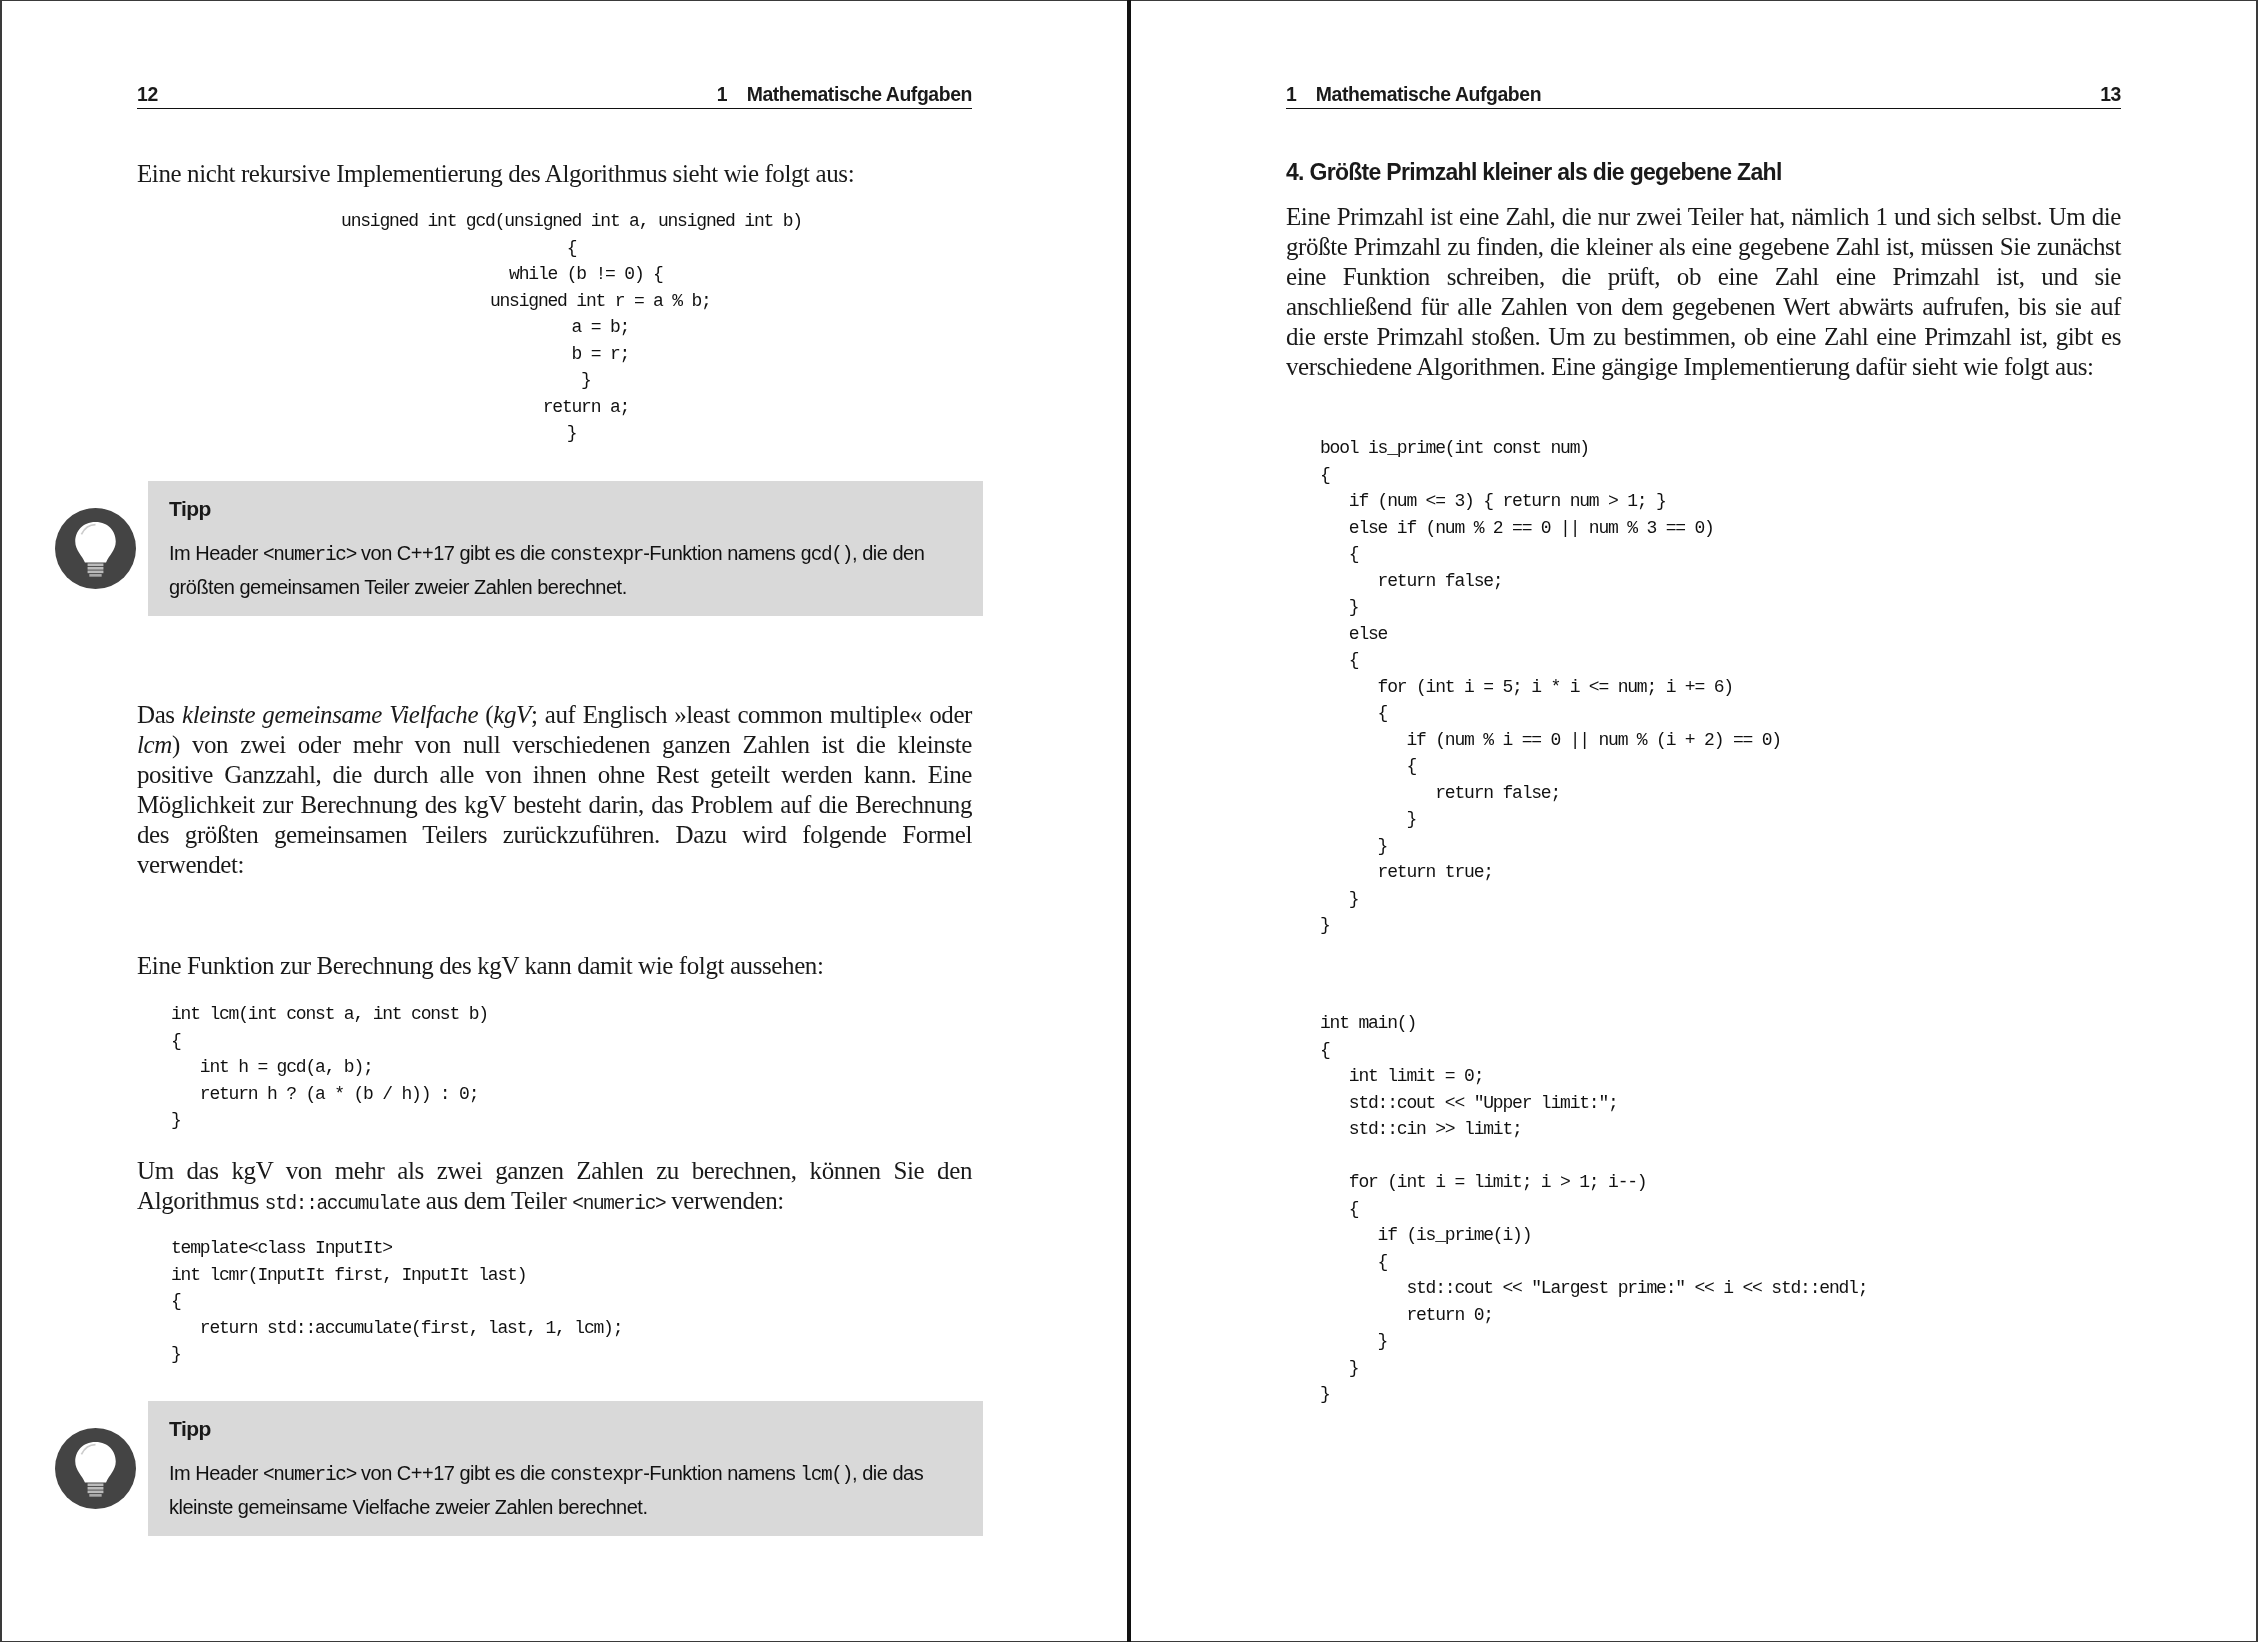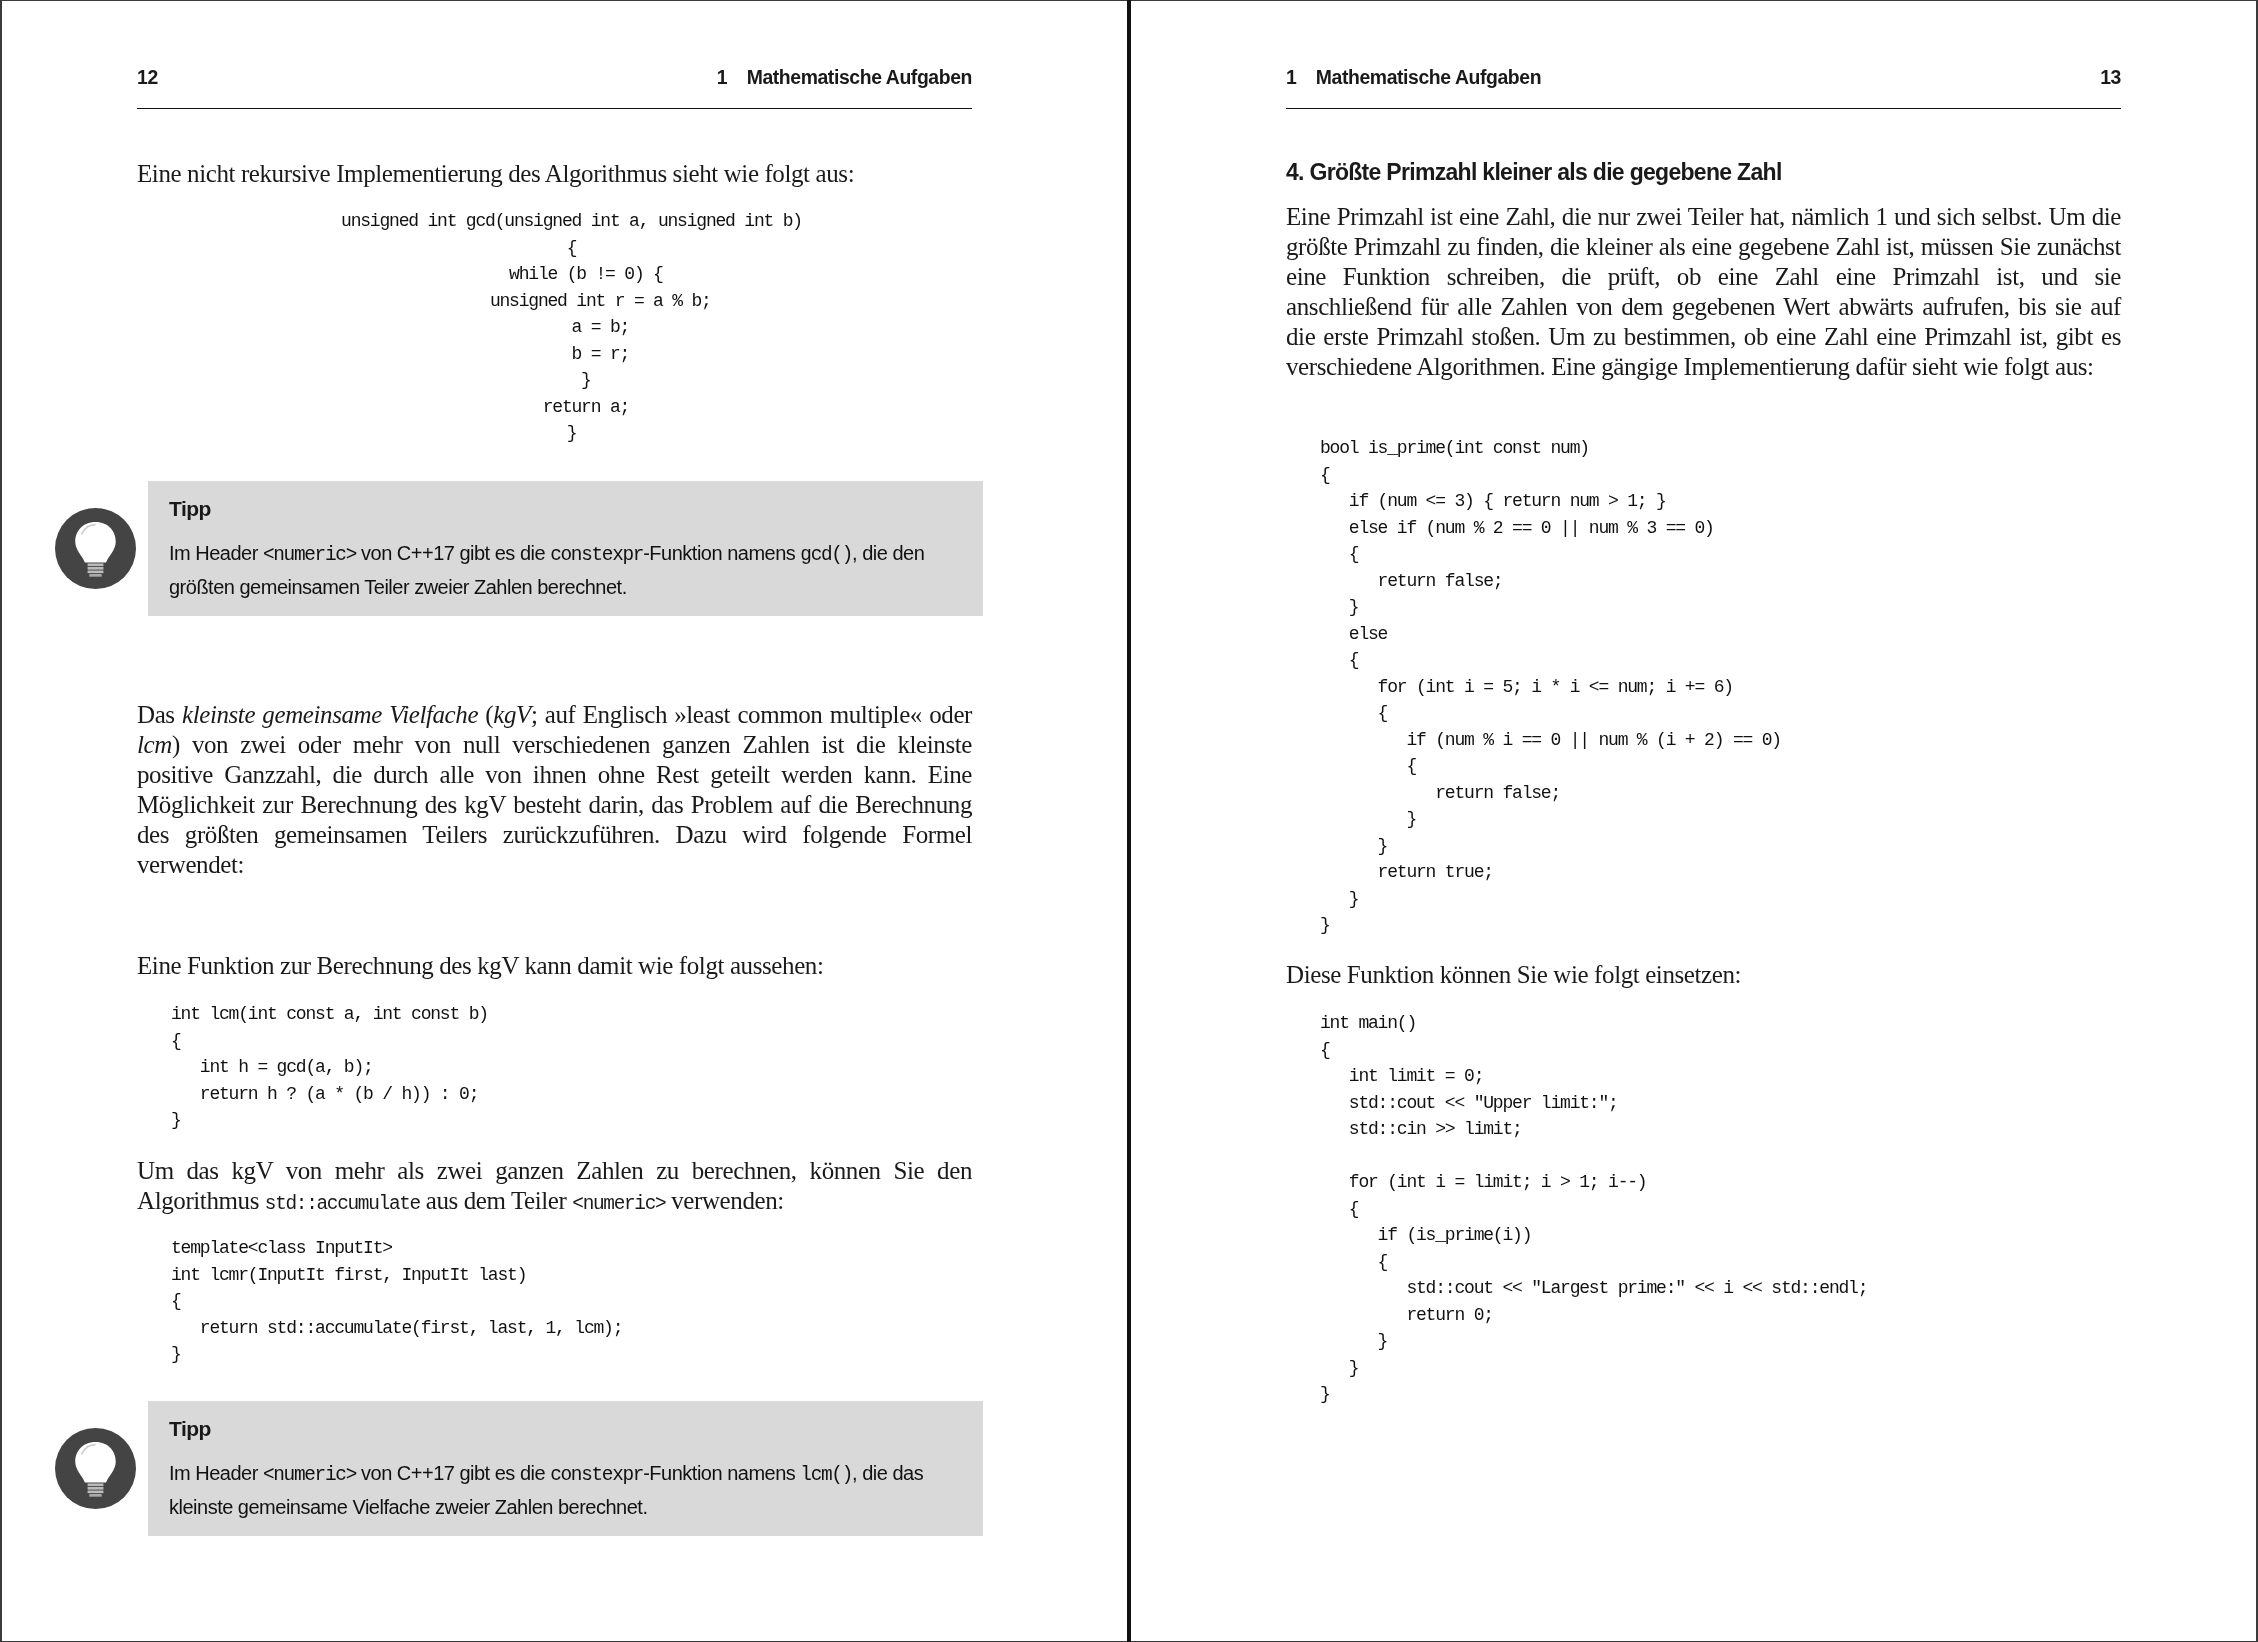--- a/index.html
+++ b/index.html
@@ -10,21 +10,21 @@
              border: 2.6px solid #3a3a3a; border-top-width: 1.8px; }
     .spine { position: absolute; left: 1127px; top: 0; width: 3.5px; height: 1643px; background: #111; }
 
     .page { position: absolute; top: 0; height: 1643px; }
     .page.left  { left: 137px; width: 835px; }
     .page.right { left: 1286px; width: 835px; }
 
     .running-head { position: absolute; top: 81px; left: 0; width: 835px; height: 28px;
                     border-bottom: 1.8px solid #111;
                     font-family: "Liberation Sans", "DejaVu Sans", sans-serif; font-weight: bold;
-                    font-size: 19.4px; letter-spacing: -0.4px; display: flex; justify-content: space-between; align-items: flex-end; padding-bottom: 19px; }
+                    font-size: 19.4px; letter-spacing: -0.4px; display: flex; justify-content: space-between; align-items: flex-end; padding-bottom: 2px; }
     .running-head .chap { display: flex; gap: 19.4px; }
 
     .block { position: absolute; left: 0; width: 835px; }
     .para { font-size: 25px; line-height: 30px; text-align: justify; letter-spacing: -0.4px; }
     .para em { font-style: italic; }
     .para code, .tip-text code { font-family: "Liberation Mono", "DejaVu Sans Mono", monospace; font-size: 19.4px; letter-spacing: -1.3px; }
 
     .heading { font-family: "Liberation Sans", "DejaVu Sans", sans-serif; font-weight: bold; font-size: 23px; letter-spacing: -0.7px; }
 
     .code { font-family: "Liberation Mono", "DejaVu Sans Mono", monospace; font-size: 18px; line-height: 26.5px;
@@ -138,21 +138,20 @@
       {
          if (num % i == 0 || num % (i + 2) == 0)
          {
             return false;
          }
       }
       return true;
    }
 }</div>
 
-  <p class="block para" style="top:960px;">Diese Funktion können Sie wie folgt einsetzen:</p>
 
   <div class="block code" style="top:1010px;">int main()
 {
    int limit = 0;
    std::cout &lt;&lt; "Upper limit:";
    std::cin &gt;&gt; limit;
 
    for (int i = limit; i &gt; 1; i--)
    {
       if (is_prime(i))

